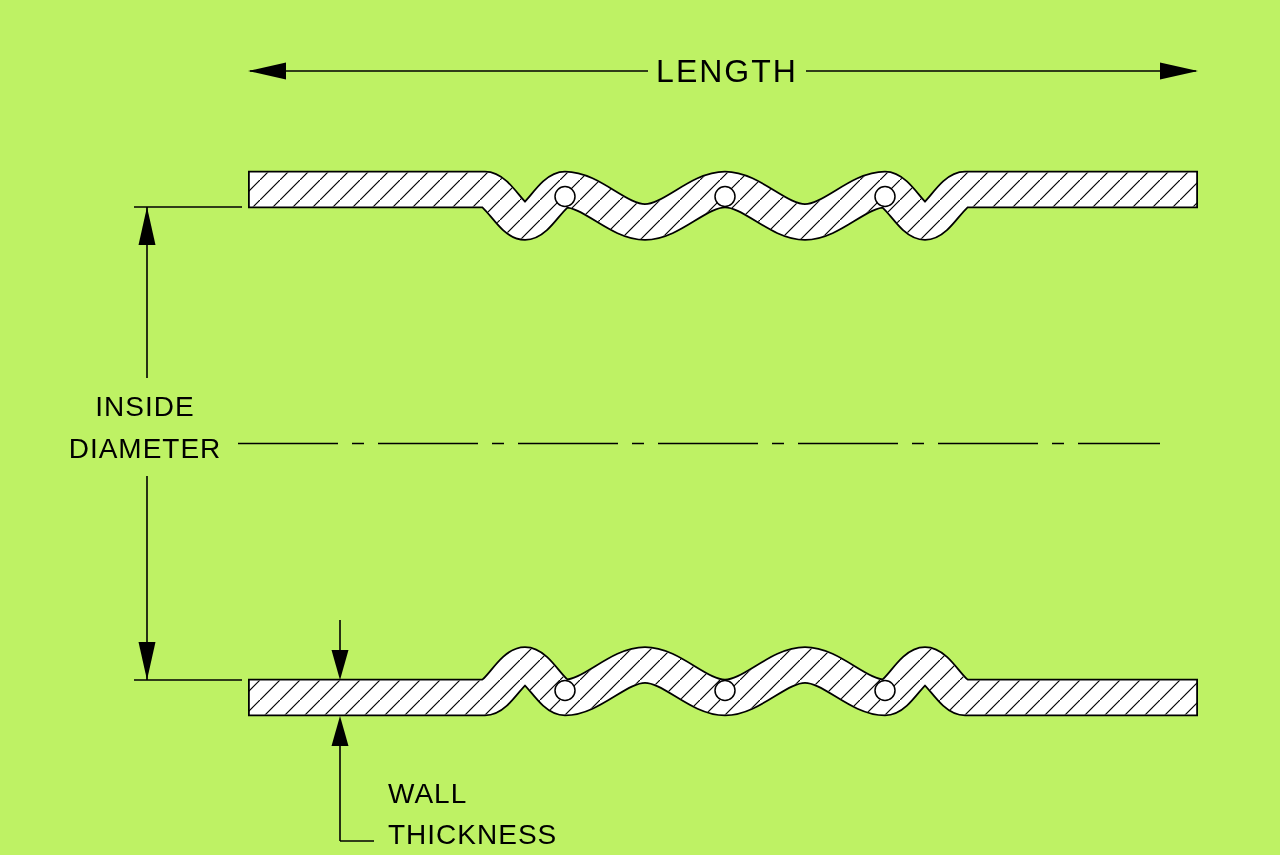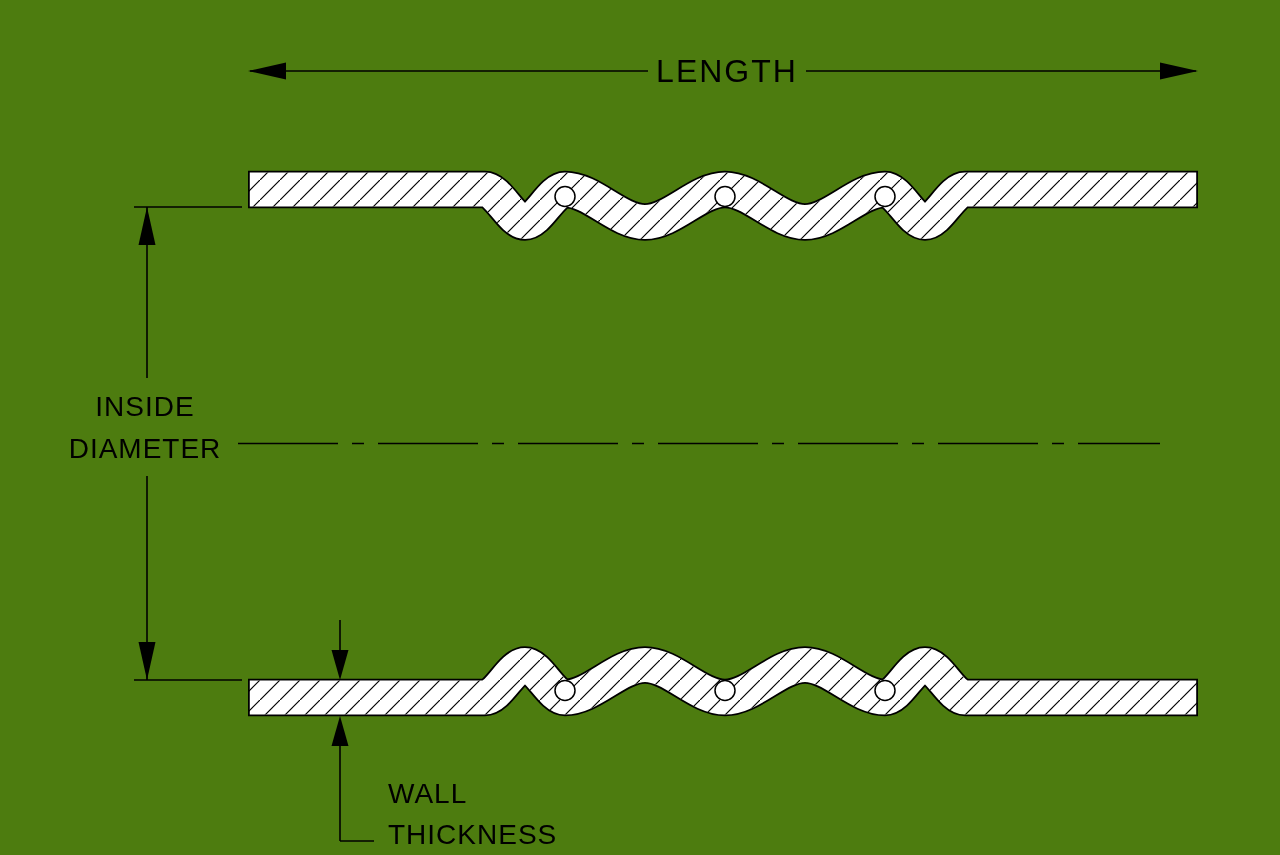--- a/index.html
+++ b/index.html
@@ -1,20 +1,20 @@
 <!DOCTYPE html>
 <html><head>
 <meta charset="utf-8">
 <style>
   html,body{margin:0;padding:0;background:#ffffff;}
   .canvas{
     position:relative;
     width:1280px;
     height:855px;
-    background:#4d7c0f;
+    background:#bef264;
     overflow:hidden;
   }
   svg text{
     font-family:"Liberation Sans", sans-serif;
     fill:#000000;
   }
   .dim-text{font-size:28px;letter-spacing:1px;}
   .dim-text-lg{font-size:32px;letter-spacing:2px;}
 </style>
 </head>

